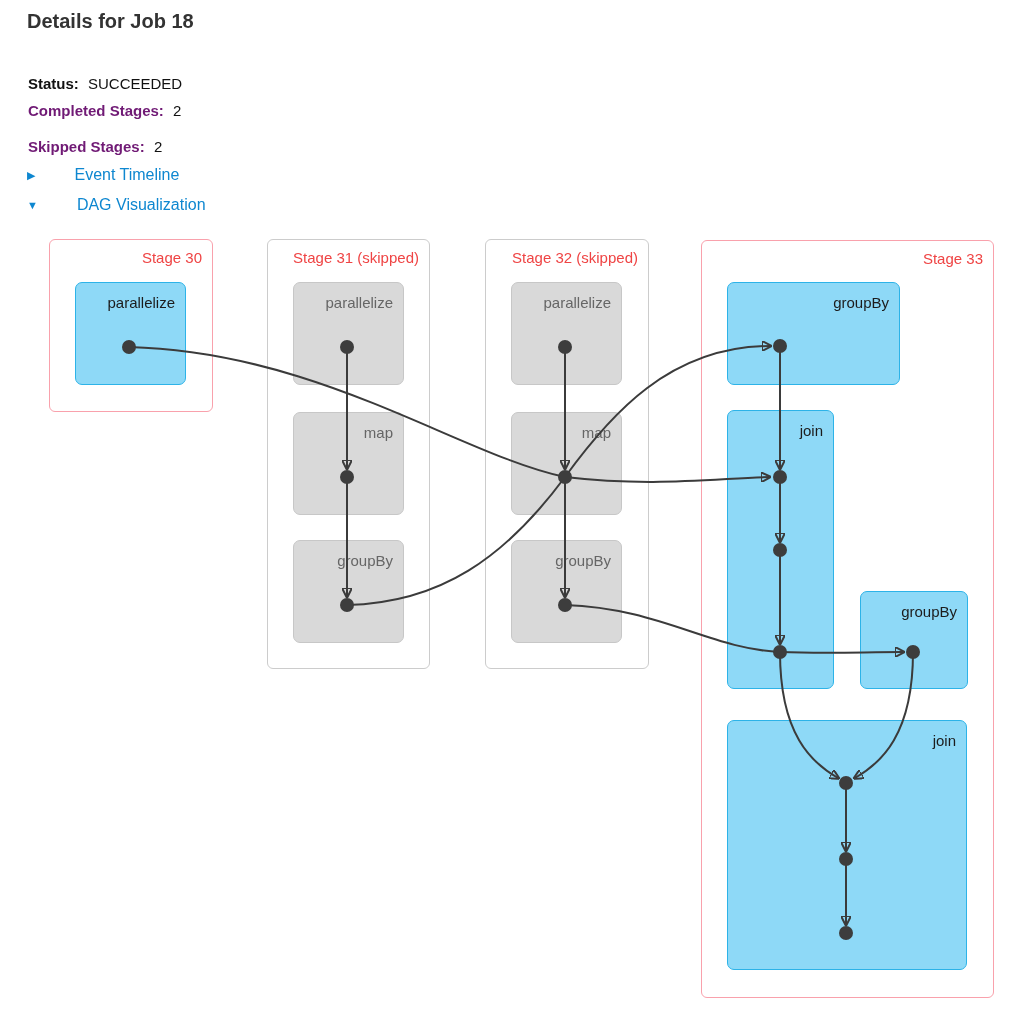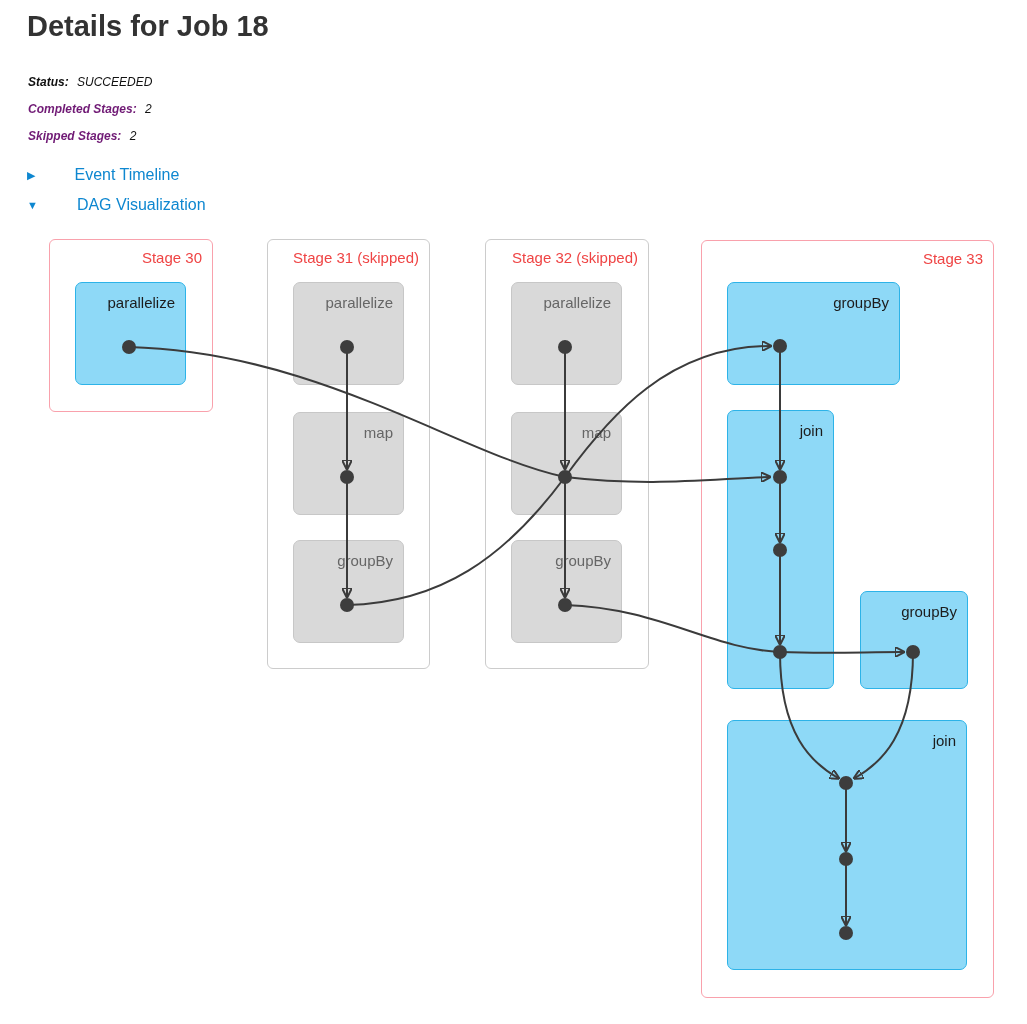--- a/index.html
+++ b/index.html
@@ -5,23 +5,23 @@
   html,body{margin:0;padding:0;background:#ffffff;}
   .app{
     position:relative;
     width:1027px;height:1024px;
     font-family:"Liberation Sans", sans-serif;
     color:#333;
     overflow:hidden;
   }
   .page-title{
     position:absolute;left:27px;top:10px;margin:0;
-    font-size:29px;font-weight:bold;color:#333;
+    font-size:20px;font-weight:bold;color:#333;
   }
-  .summary-line{position:absolute;left:28px;font-size:12px;color:#111;white-space:nowrap;font-style:italic;}
+  .summary-line{position:absolute;left:28px;font-size:15px;color:#111;white-space:nowrap;}
   .summary-line .lbl{font-weight:bold;color:#111;}
   .summary-line .lbl.link{color:#701a75;text-decoration:none;cursor:pointer;}
   .summary-line .val{font-weight:normal;color:#111;margin-left:5px;}
   .toggle{position:absolute;left:27px;font-size:16px;color:#0e87d0;cursor:pointer;white-space:nowrap;}
   .toggle .tri{display:inline-block;font-size:11px;vertical-align:1px;margin-right:7px;color:#0e87d0;}
   .toggle .tlabel{color:#0e87d0;margin-left:32px;}
   
   .stage{position:absolute;box-sizing:border-box;border-radius:6px;background:#fff;}
   .stage.active{border:1.5px solid #f9a1ac;}
   .stage.skipped{border:1.5px solid #cccccc;}
@@ -44,21 +44,21 @@
   <h1 class="page-title">Details for Job 18</h1>
 
   <div class="summary-line" style="top:75px;">
     <span class="lbl">Status:</span>
     <span class="val">SUCCEEDED</span>
   </div>
   <div class="summary-line" style="top:102px;">
     <a class="lbl link">Completed Stages:</a>
     <span class="val">2</span>
   </div>
-  <div class="summary-line" style="top:129px;">
+  <div class="summary-line" style="top:138px;">
     <a class="lbl link">Skipped Stages:</a>
     <span class="val">2</span>
   </div>
 
   <div class="toggle" style="top:166px;">
     <span class="tri">▶</span><span class="tlabel">Event Timeline</span>
   </div>
   <div class="toggle" style="top:196px;">
     <span class="tri">▼</span><span class="tlabel">DAG Visualization</span>
   </div>

